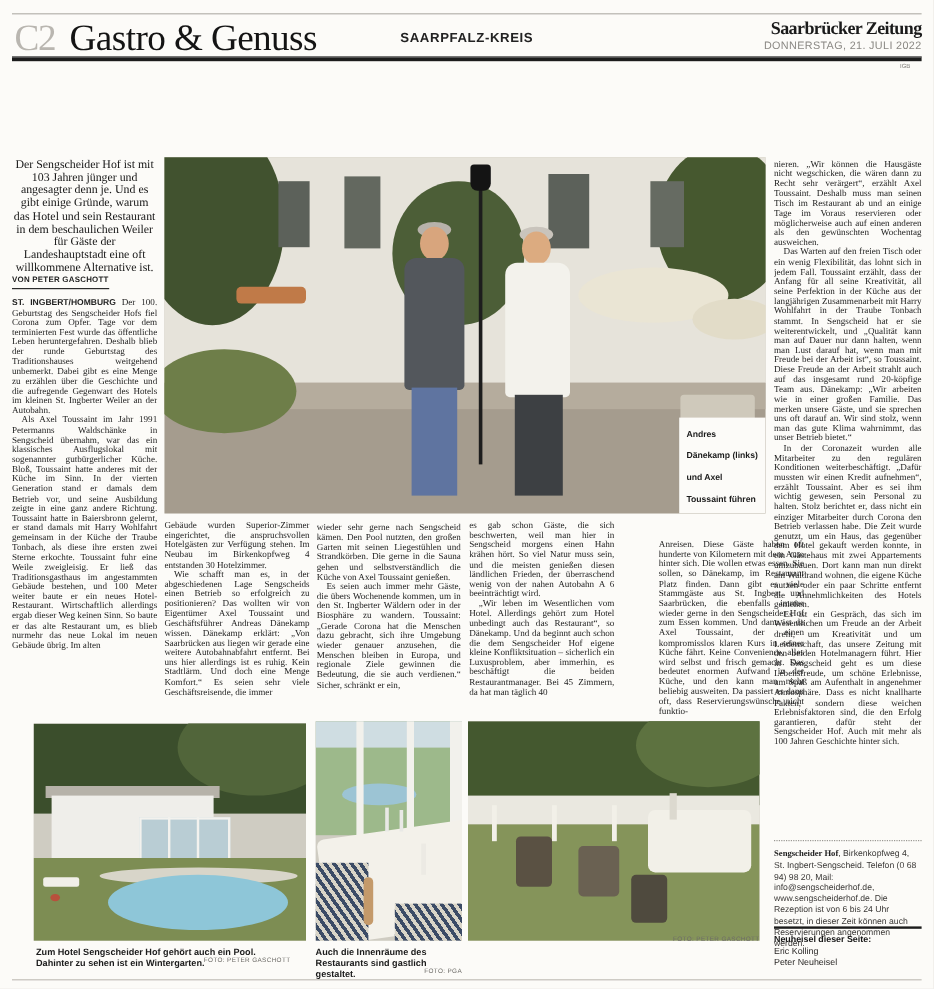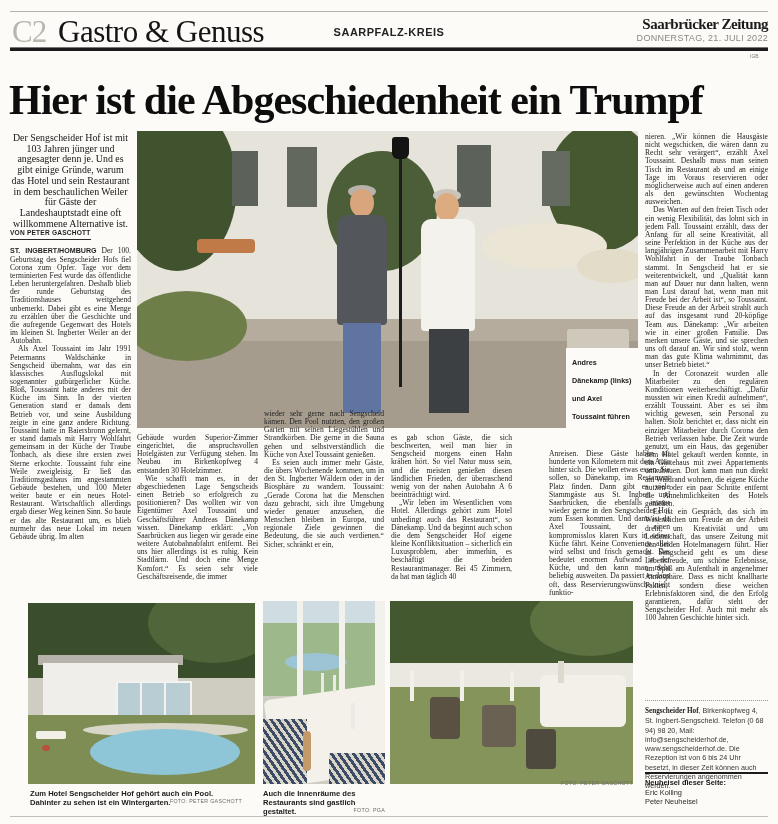--- a/index.html
+++ b/index.html
@@ -61,21 +61,20 @@
 
   <div class="topline"></div>
   <div class="pageno">C2</div>
   <div class="section-title">Gastro &amp; Genuss</div>
   <div class="kicker">SAARPFALZ-KREIS</div>
   <div class="paper-name">Saarbrücker Zeitung</div>
   <div class="paper-date">DONNERSTAG, 21. JULI 2022</div>
   <div class="head-rule"></div>
   <div class="corner-mark">IGB</div>
 
-  <h1 class="headline">Hier ist die Abgeschiedenheit ein Trumpf</h1>
 
   <div class="col" style="left:10px;top:133px;width:121px;height:467px;">
     <p class="lede">Der Sengscheider Hof ist mit 103 Jahren jünger und angesagter denn je. Und es gibt einige Gründe, warum das Hotel und sein Restaurant in dem beschaulichen Weiler für Gäste der Landeshauptstadt eine oft willkommene Alternative ist.</p>
     <span class="byline">VON PETER GASCHOTT</span>
     <p><span class="lead-in">ST. INGBERT/HOMBURG</span> <span>Der 100. Geburtstag des Sengscheider Hofs fiel Corona zum Opfer. Tage vor dem terminierten Fest wurde das öffentliche Leben heruntergefahren. Deshalb blieb der runde Geburtstag des Traditionshauses weitgehend unbemerkt. Dabei gibt es eine Menge zu erzählen über die Geschichte und die aufregende Gegenwart des Hotels im kleinen St. Ingberter Weiler an der Autobahn.</span></p>
     <p class="ind">Als Axel Toussaint im Jahr 1991 Petermanns Waldschänke in Sengscheid übernahm, war das ein klassisches Ausflugslokal mit sogenannter gutbürgerlicher Küche. Bloß, Toussaint hatte anderes mit der Küche im Sinn. In der vierten Generation stand er damals dem Betrieb vor, und seine Ausbildung zeigte in eine ganz andere Richtung. Toussaint hatte in Baiersbronn gelernt, er stand damals mit Harry Wohlfahrt gemeinsam in der Küche der Traube Tonbach, als diese ihre ersten zwei Sterne erkochte. Toussaint fuhr eine Weile zweigleisig. Er ließ das Traditionsgasthaus im angestammten Gebäude bestehen, und 100 Meter weiter baute er ein neues Hotel-Restaurant. Wirtschaftlich allerdings ergab dieser Weg keinen Sinn. So baute er das alte Restaurant um, es blieb nurmehr das neue Lokal im neuen Gebäude übrig. Im alten</p>
   </div>
 
   <div class="photo" style="left:137px;top:131px;width:501px;height:297px;">
     <div style="left:0;top:0;width:501px;height:200px;background:#e6e3da;"></div>
@@ -110,21 +109,21 @@
     <div class="main-capbox">
       <span class="cap">Andres Dänekamp (links) und Axel Toussaint führen das Hotel-Restaurant Sengscheider Hof.</span>
       
     </div>
   </div>
 
   <div class="col" style="left:137px;top:434px;width:121px;height:166px;">
     <p>Gebäude wurden Superior-Zimmer eingerichtet, die anspruchsvollen Hotelgästen zur Verfügung stehen. Im Neubau im Birkenkopfweg 4 entstanden 30 Hotelzimmer.</p>
     <p class="ind">Wie schafft man es, in der abgeschiedenen Lage Sengscheids einen Betrieb so erfolgreich zu positionieren? Das wollten wir von Eigentümer Axel Toussaint und Geschäftsführer Andreas Dänekamp wissen. Dänekamp erklärt: „Von Saarbrücken aus liegen wir gerade eine weitere Autobahnabfahrt entfernt. Bei uns hier allerdings ist es ruhig. Kein Stadtlärm. Und doch eine Menge Komfort.“ Es seien sehr viele Geschäftsreisende, die immer</p>
   </div>
-  <div class="col" style="left:264px;top:410px;width:120px;height:166px;">
+  <div class="col" style="left:264px;top:436px;width:120px;height:166px;">
     <p>wieder sehr gerne nach Sengscheid kämen. Den Pool nutzten, den großen Garten mit seinen Liegestühlen und Strandkörben. Die gerne in die Sauna gehen und selbstverständlich die Küche von Axel Toussaint genießen.</p>
     <p class="ind">Es seien auch immer mehr Gäste, die übers Wochenende kommen, um in den St. Ingberter Wäldern oder in der Biosphäre zu wandern. Toussaint: „Gerade Corona hat die Menschen dazu gebracht, sich ihre Umgebung wieder genauer anzusehen, die Menschen bleiben in Europa, und regionale Ziele gewinnen die Bedeutung, die sie auch verdienen.“ Sicher, schränkt er ein,</p>
   </div>
   <div class="col" style="left:391px;top:434px;width:121px;height:166px;">
     <p>es gab schon Gäste, die sich beschwerten, weil man hier in Sengscheid morgens einen Hahn krähen hört. So viel Natur muss sein, und die meisten genießen diesen ländlichen Frieden, der überraschend wenig von der nahen Autobahn A 6 beeinträchtigt wird.</p>
     <p class="ind">„Wir leben im Wesentlichen vom Hotel. Allerdings gehört zum Hotel unbedingt auch das Restaurant“, so Dänekamp. Und da beginnt auch schon die dem Sengscheider Hof eigene kleine Konfliktsituation – sicherlich ein Luxusproblem, aber immerhin, es beschäftigt die beiden Restaurantmanager. Bei 45 Zimmern, da hat man täglich 40</p>
   </div>
   <div class="col" style="left:517px;top:450px;width:121px;height:166px;margin-left:32px;">
     <p>Anreisen. Diese Gäste haben oft hunderte von Kilometern mit dem Auto hinter sich. Die wollen etwas essen. Sie sollen, so Dänekamp, im Restaurant Platz finden. Dann gibt es viele Stammgäste aus St. Ingbert und Saarbrücken, die ebenfalls immer wieder gerne in den Sengscheider Hof zum Essen kommen. Und dann ist da Axel Toussaint, der einen kompromisslos klaren Kurs in seiner Küche fährt. Keine Convenience, alles wird selbst und frisch gemacht. Das bedeutet enormen Aufwand in der Küche, und den kann man nicht beliebig ausweiten. Da passiert es dann oft, dass Reservierungswünsche nicht funktio-</p>
   </div>

